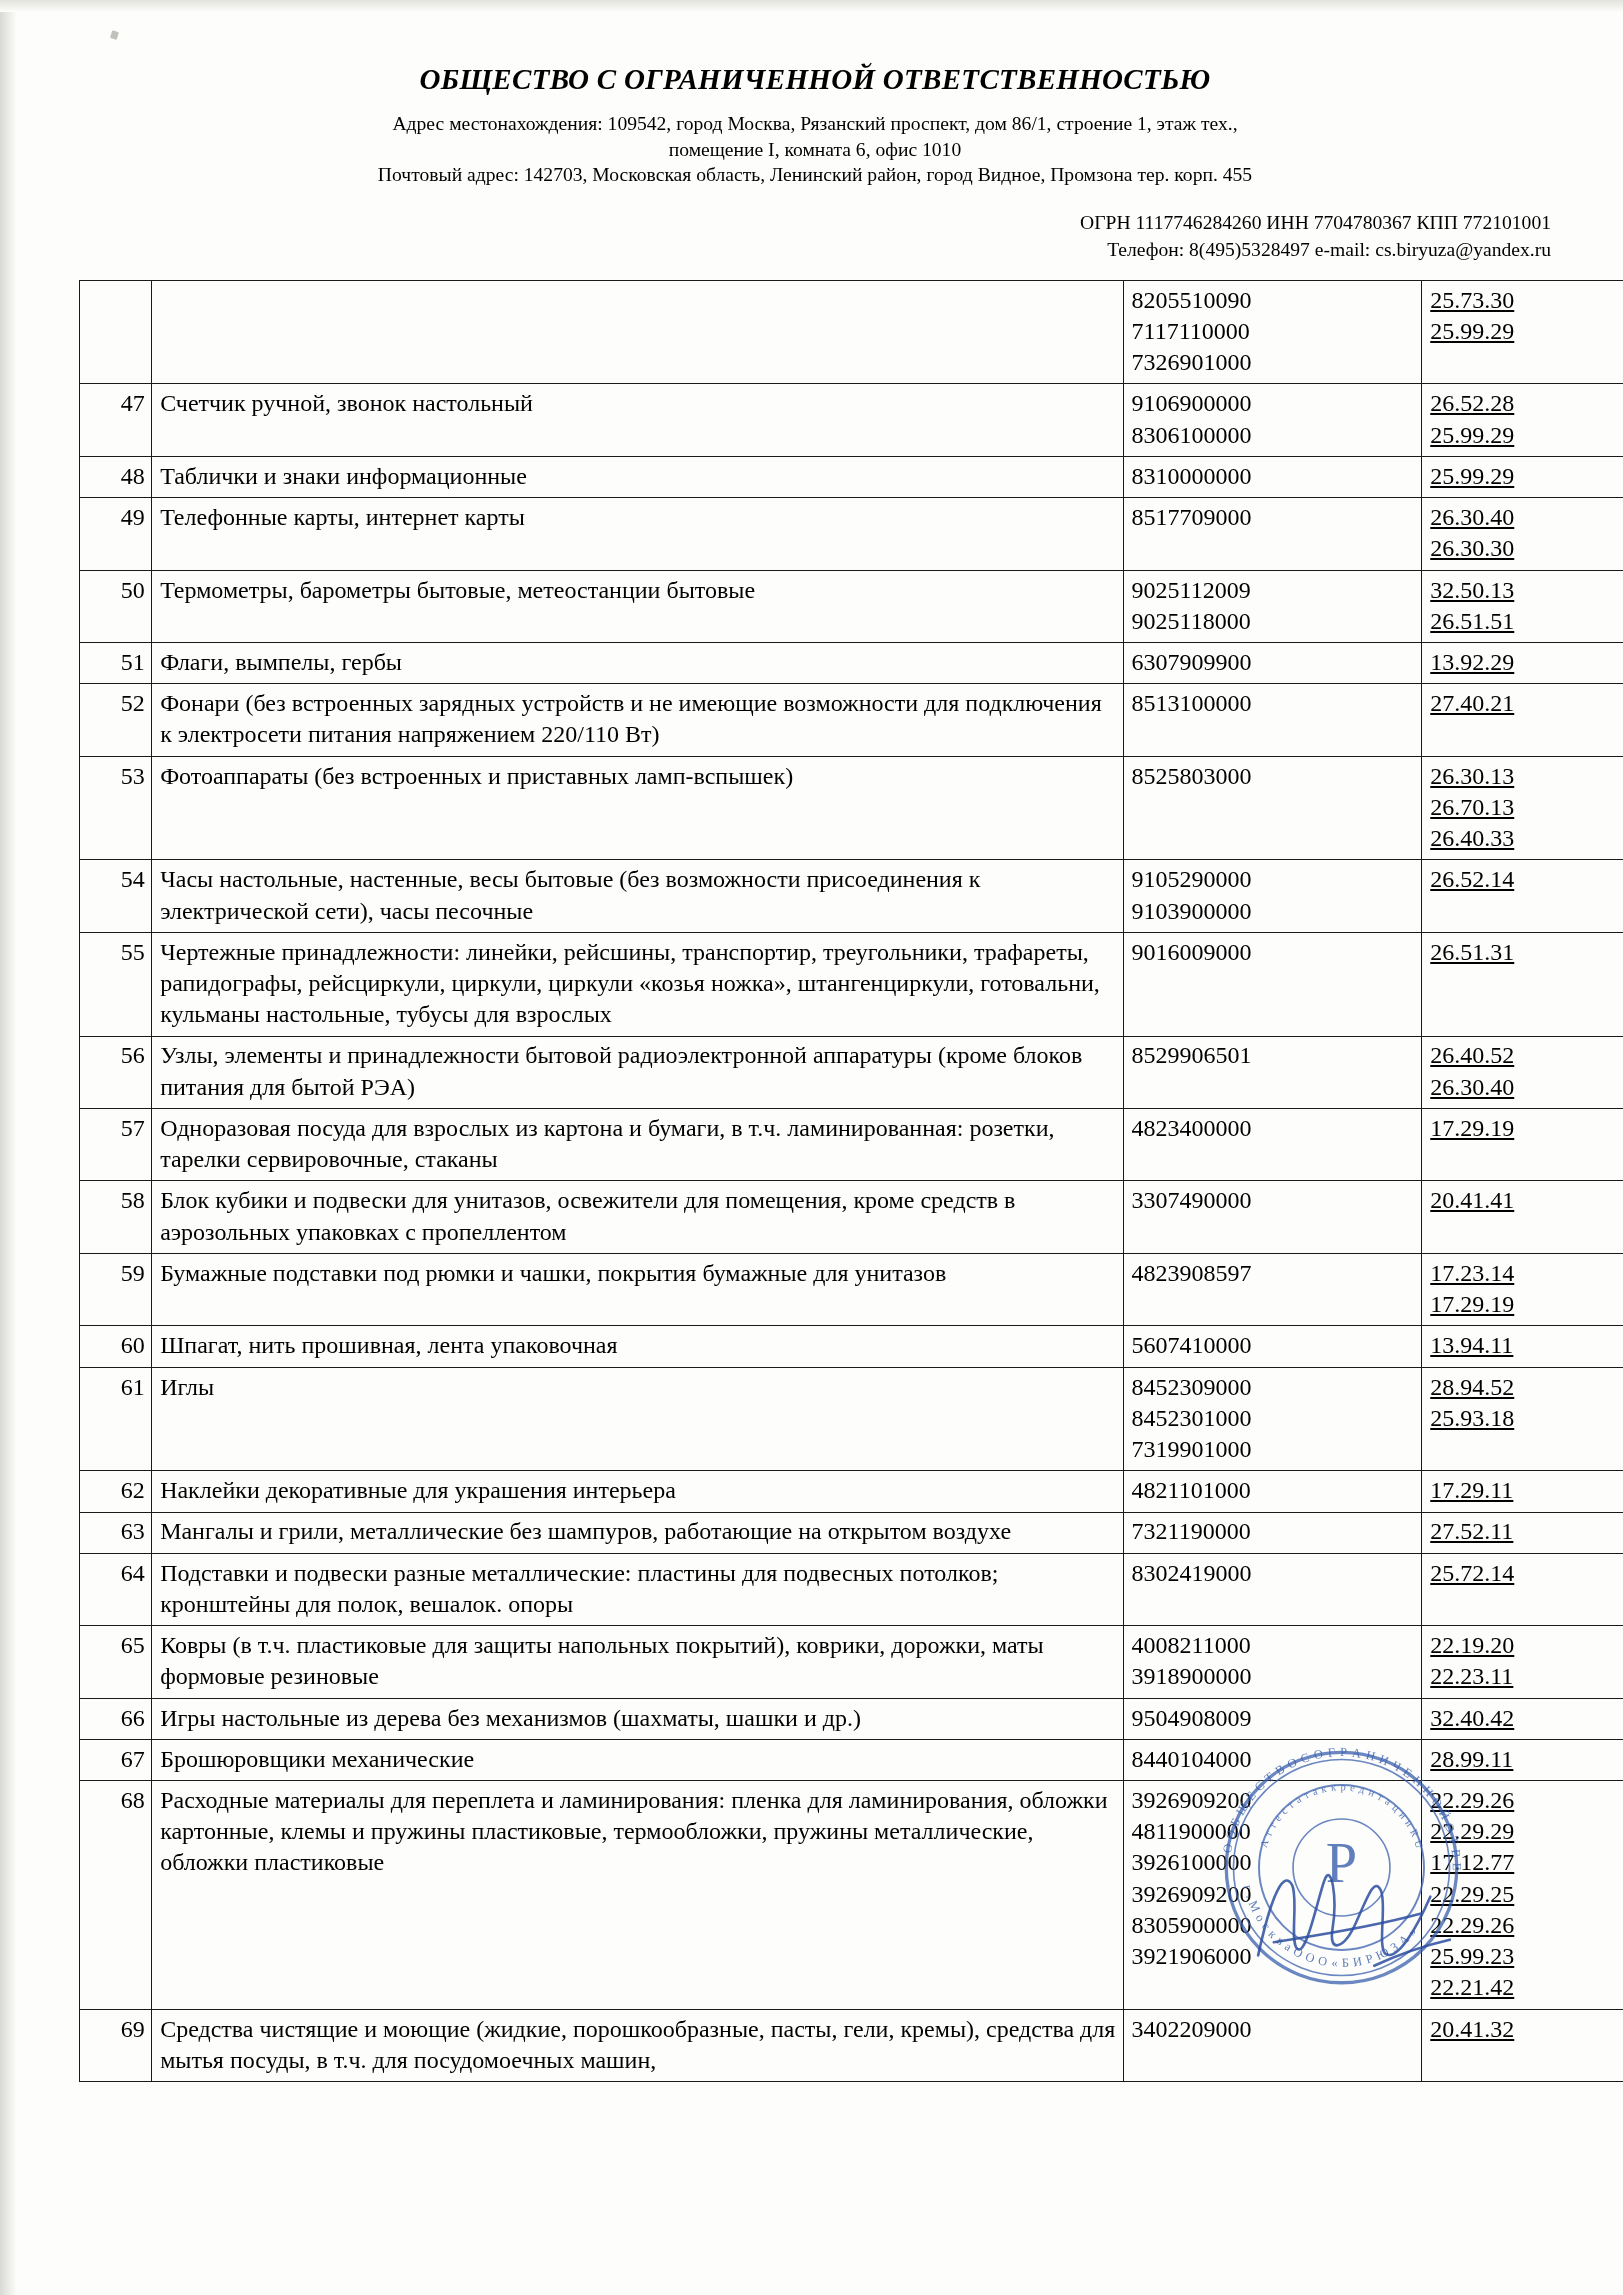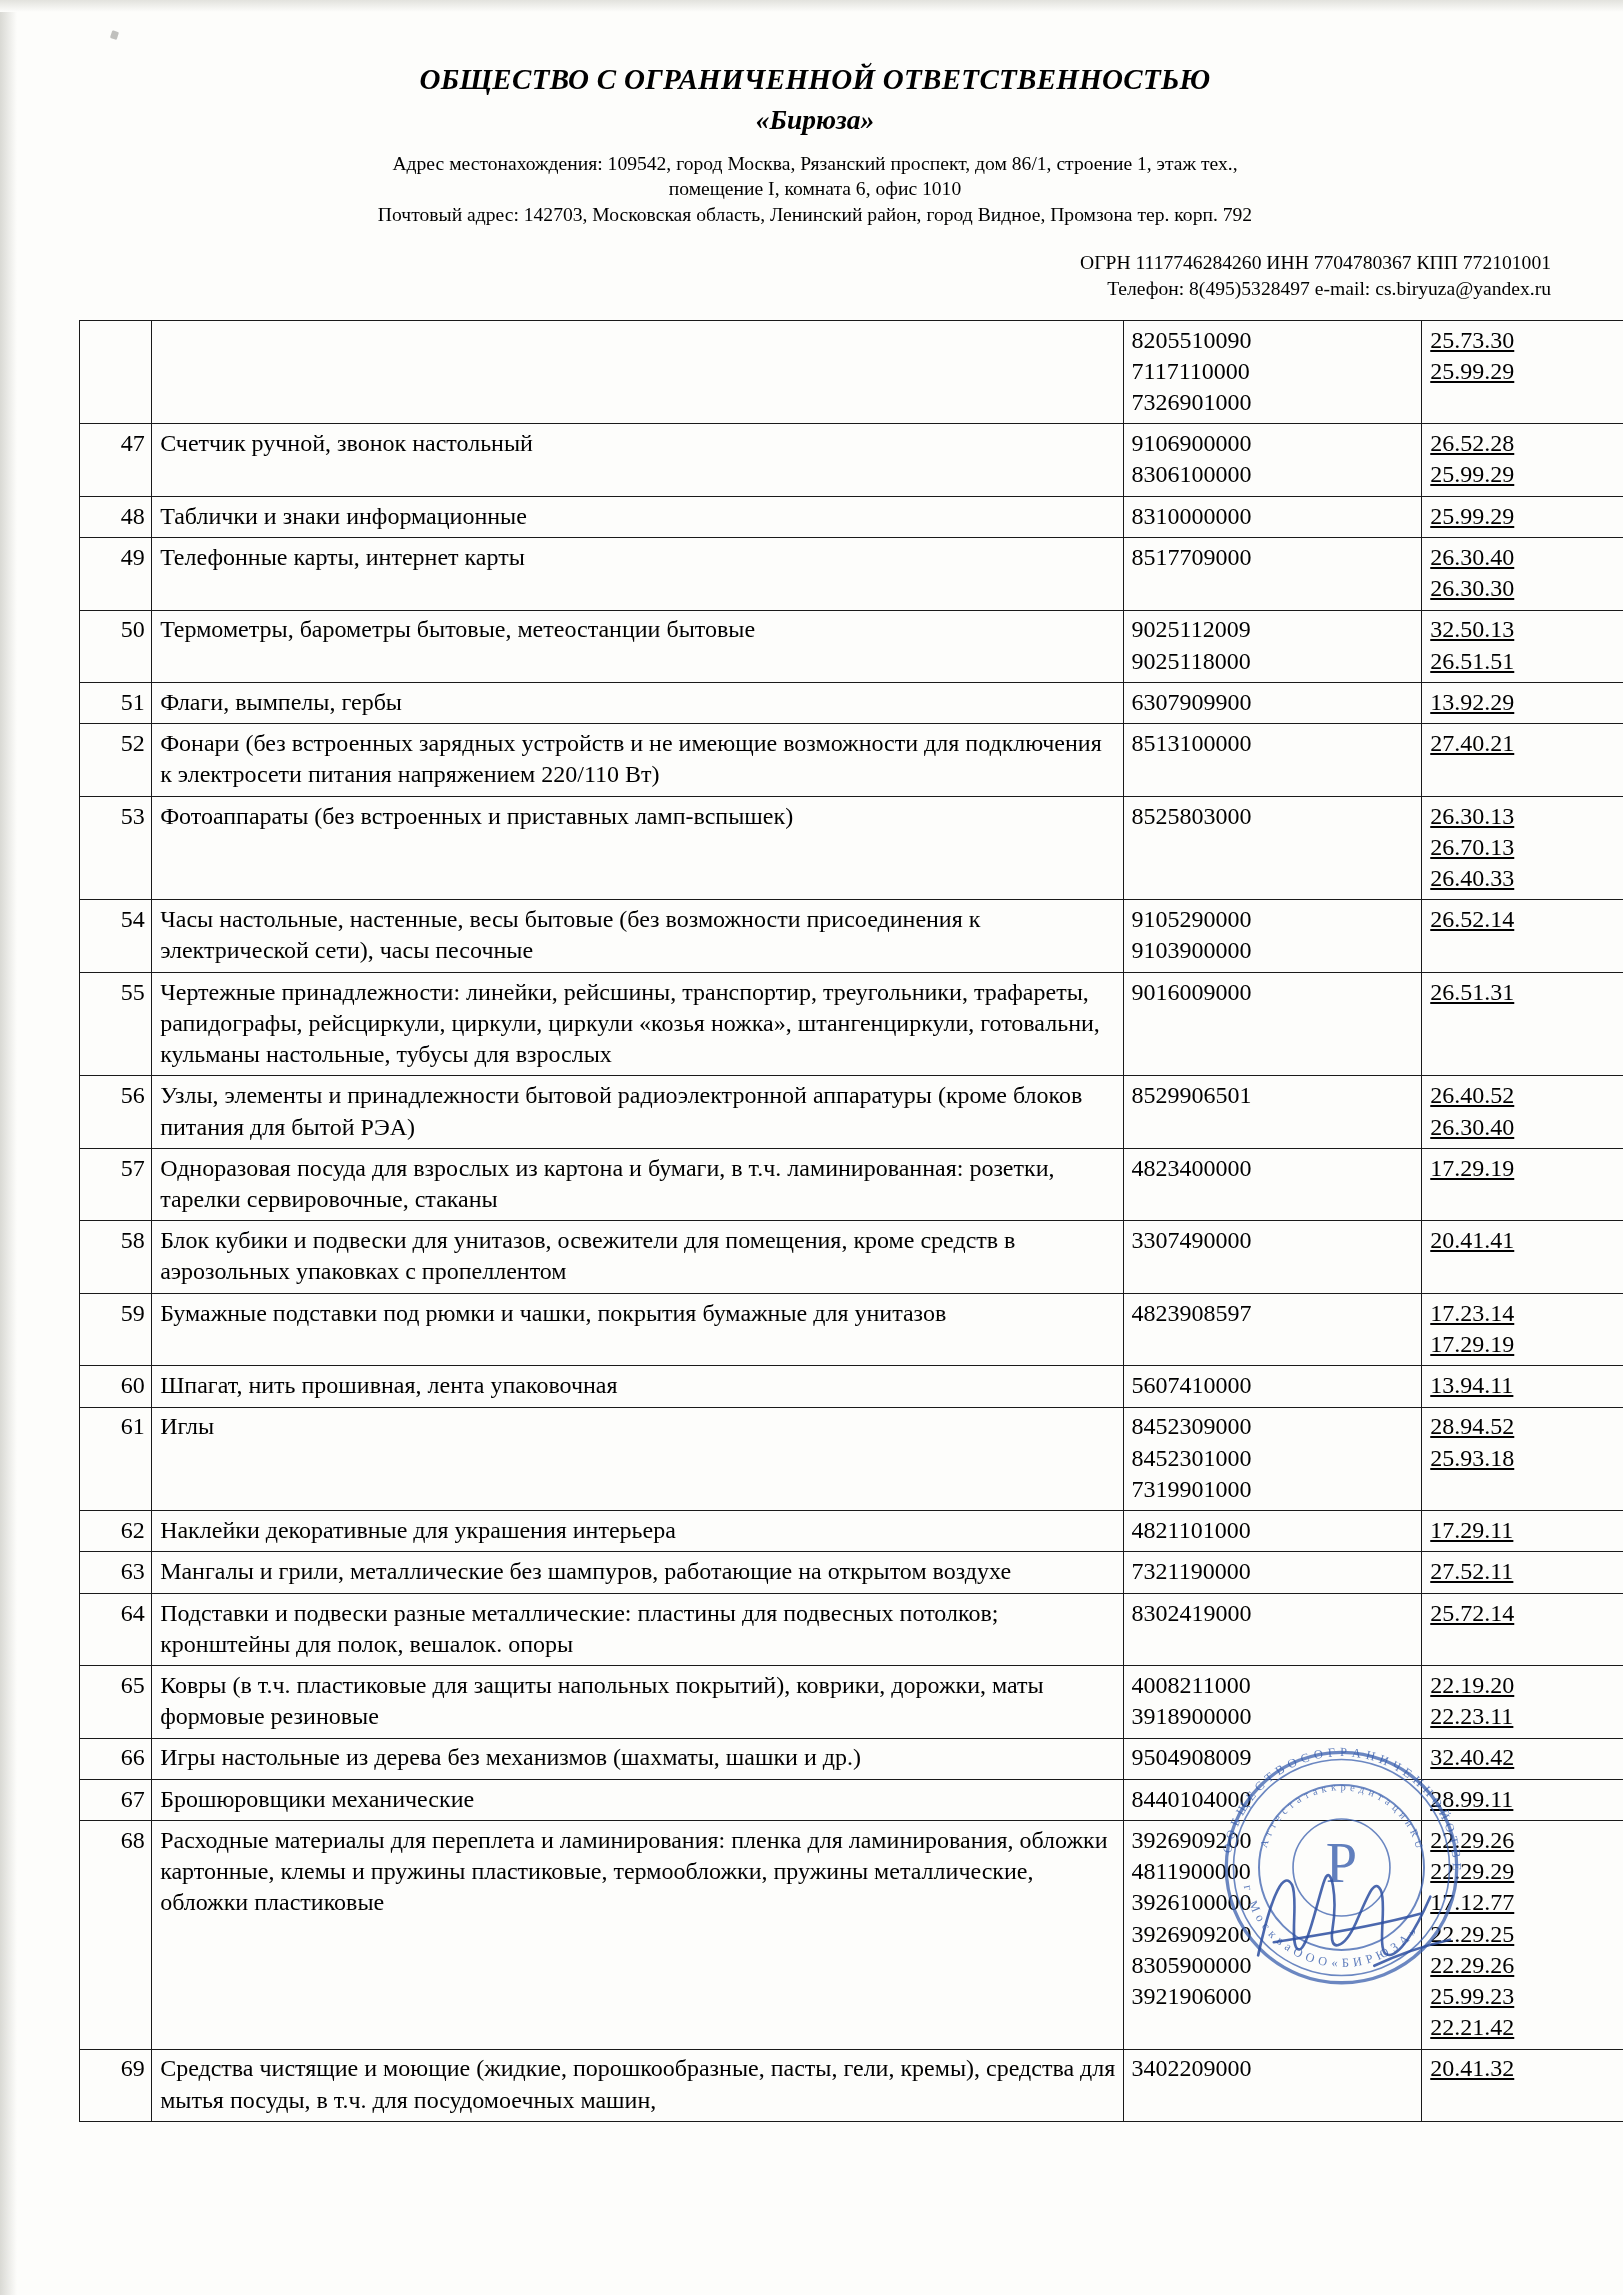--- a/index.html
+++ b/index.html
@@ -132,26 +132,25 @@
 <body>
 
 <div class="page">
   <div class="scan-edge-left"></div>
   <div class="scan-edge-top"></div>
   <div class="scan-speck" style="left:111px; top:31px;"></div>
 
   <div class="content">
 
     <div class="org-title">ОБЩЕСТВО С ОГРАНИЧЕННОЙ ОТВЕТСТВЕННОСТЬЮ</div>
-    <div class="org-name">«Бирюза»</div>
 
     <div class="addr">
       <div>Адрес местонахождения: 109542, город Москва, Рязанский проспект, дом 86/1, строение 1, этаж тех.,</div>
       <div>помещение I, комната 6, офис 1010</div>
-      <div>Почтовый адрес: 142703, Московская область, Ленинский район, город Видное, Промзона тер. корп. 792</div>
+      <div>Почтовый адрес: 142703, Московская область, Ленинский район, город Видное, Промзона тер. корп. 455</div>
     </div>
 
     <div class="reg">
       <div>ОГРН 1117746284260 ИНН 7704780367 КПП 772101001</div>
       <div>Телефон: 8(495)5328497 e-mail: cs.biryuza@yandex.ru</div>
     </div>
 
     <table class="doc">
       <tbody>
         <tr>

